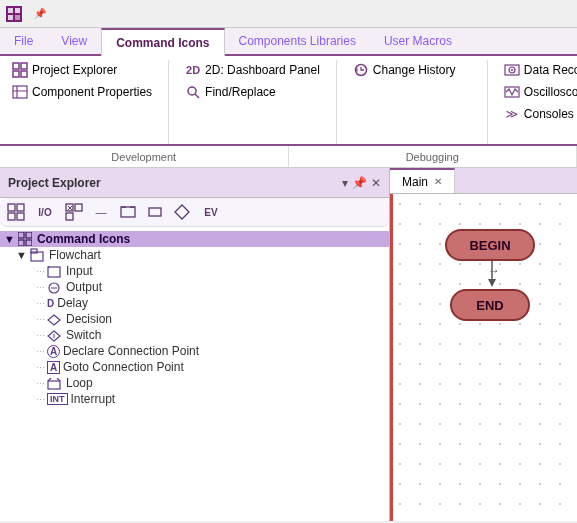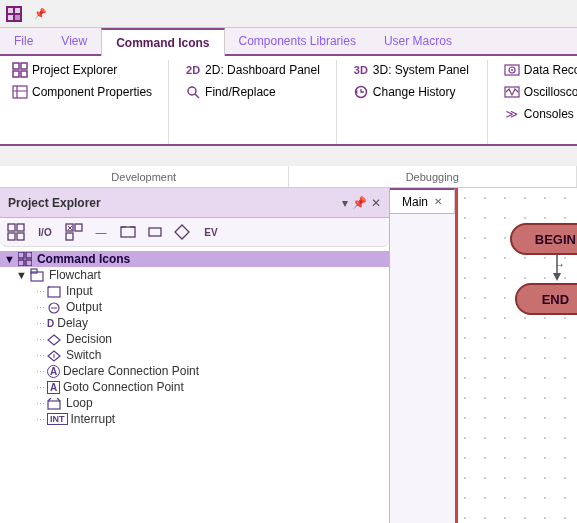--- a/index.html
+++ b/index.html
@@ -97,21 +97,20 @@
       height: calc(523px - 28px - 28px - 90px - 24px);
       flex: 1;
     }
 
     
     #ribbon-labels {
       display: flex;
       background: white;
       border-bottom: 1px solid #ccc;
       height: 22px;
-      margin-top: 20px;
     }
     .ribbon-label-item {
       flex: 1;
       text-align: center;
       font-size: 11px;
       color: #666;
       line-height: 22px;
       border-right: 1px solid #ddd;
     }
 
@@ -180,21 +179,21 @@
     .tree-item.selected { background: #c8a8e0; color: #1a0040; }
     .tree-indent { display: inline-block; }
     .tree-icon { margin-right: 3px; font-size: 11px; }
     .tree-label { }
 
     
     #canvas-area {
       flex: 1;
       background: #f8f4fc;
       display: flex;
-      flex-direction: row;
+      flex-direction: column;
     }
     #canvas-tabs {
       display: flex;
       background: #e8d8f0;
       border-bottom: 1px solid #bbb;
       height: 26px;
     }
     .canvas-tab {
       padding: 4px 12px;
       font-size: 12px;
@@ -319,24 +318,20 @@
             <line x1="10" y1="10" x2="14" y2="14" stroke="#7a3a8a" stroke-width="1.5"></line>
           </svg>
         </span>
         <span>Find/Replace</span>
       </div>
     </div>
   </div>
 
   <div class="ribbon-group">
     <div class="ribbon-group-items">
-      <div class="ribbon-item">
-        <span class="ri-icon" style="color:#7a3a8a;font-size:11px;font-weight:bold;">3D</span>
-        <span>3D: System Panel</span>
-      </div>
       <div class="ribbon-item">
         <span class="ri-icon">
           <svg width="16" height="16" viewBox="0 0 16 16">
             <circle cx="8" cy="8" r="5.5" fill="none" stroke="#7a3a8a" stroke-width="1.5"></circle>
             <path d="M8 5 L8 8 L11 8" fill="none" stroke="#7a3a8a" stroke-width="1.3"></path>
             <path d="M2.5 8 L4.5 6 L4.5 10 Z" fill="#7a3a8a"></path>
           </svg>
         </span>
         <span>Change History</span>
       </div>

